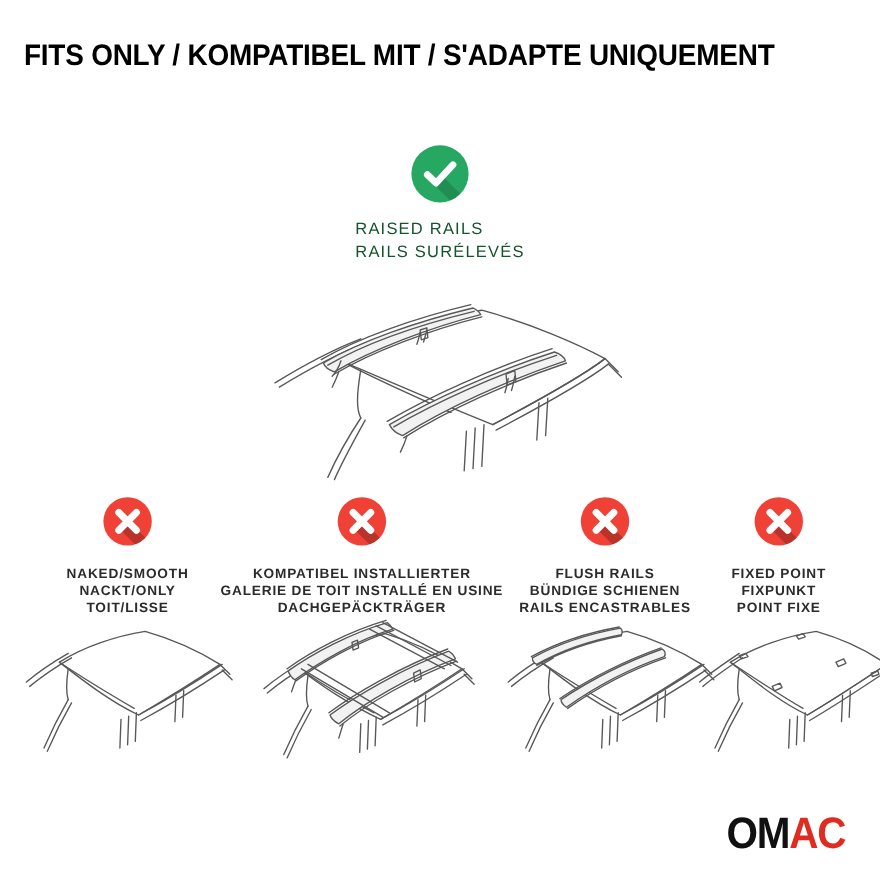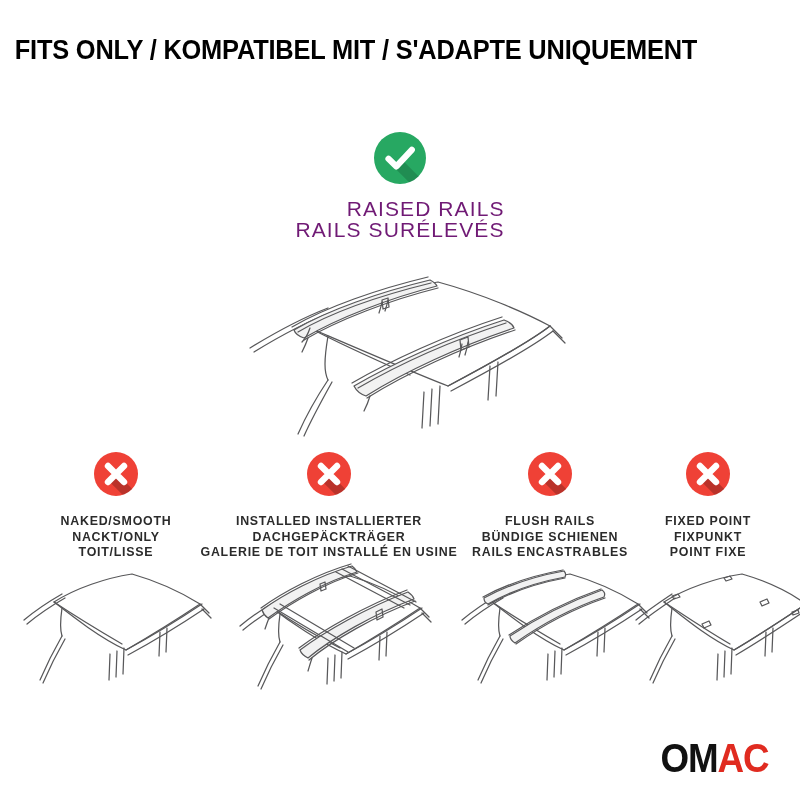--- a/index.html
+++ b/index.html
@@ -18,22 +18,21 @@
 
   
   .header {
     position: absolute;
     left: 0;
     top: 0;
     width: 680px;
     height: 100px;
     display: flex;
     align-items: center;
-    justify-content: center;
-    margin-left: 16px;
+    justify-content: flex-start;
   }
   .header-title {
     font-family: "Liberation Sans Narrow", "Liberation Sans", sans-serif;
     font-weight: 700;
     font-size: 27px;
     color: #000000;
     letter-spacing: -0.2px;
     white-space: nowrap;
     transform: scaleX(0.94);
     transform-origin: center;
@@ -79,23 +78,23 @@
     width: 80%;
     height: 26%;
     transform: rotate(45deg);
     transform-origin: left center;
     background: rgba(0,0,0,0.22);
   }
   .badge svg { position: absolute; inset: 0; }
 
   .fits-label {
     margin-top: 14px;
-    text-align: right;
-    color: #701a75;
-    font-size: 21px;
+    text-align: left;
+    color: #14532d;
+    font-size: 15px;
     line-height: 21px;
     letter-spacing: 1.1px;
     font-weight: 400;
   }
   .fits-label span { display: block; white-space: nowrap; }
 
   
   .hero-art {
     position: absolute;
     left: 232px;
@@ -256,23 +255,23 @@
   </div>
 
   <div class="nofit-col" style="left:204px; width:250px;">
     <div class="badge no">
       <div class="shade"></div>
       <svg viewBox="0 0 44 44" aria-hidden="true">
         <path d="M14 14 L30 30 M30 14 L14 30" fill="none" stroke="#ffffff" stroke-width="6.4" stroke-linecap="round"></path>
       </svg>
     </div>
     <div class="nofit-label">
-      <span>INSTALLED INSTALLIERTER</span>
+      <span>KOMPATIBEL INSTALLIERTER</span>
+      <span>GALERIE DE TOIT INSTALLÉ EN USINE</span>
       <span>DACHGEPÄCKTRÄGER</span>
-      <span>GALERIE DE TOIT INSTALLÉ EN USINE</span>
     </div>
   </div>
 
   <div class="nofit-col" style="left:638px; width:140px;">
     <div class="badge no">
       <div class="shade"></div>
       <svg viewBox="0 0 44 44" aria-hidden="true">
         <path d="M14 14 L30 30 M30 14 L14 30" fill="none" stroke="#ffffff" stroke-width="6.4" stroke-linecap="round"></path>
       </svg>
     </div>

